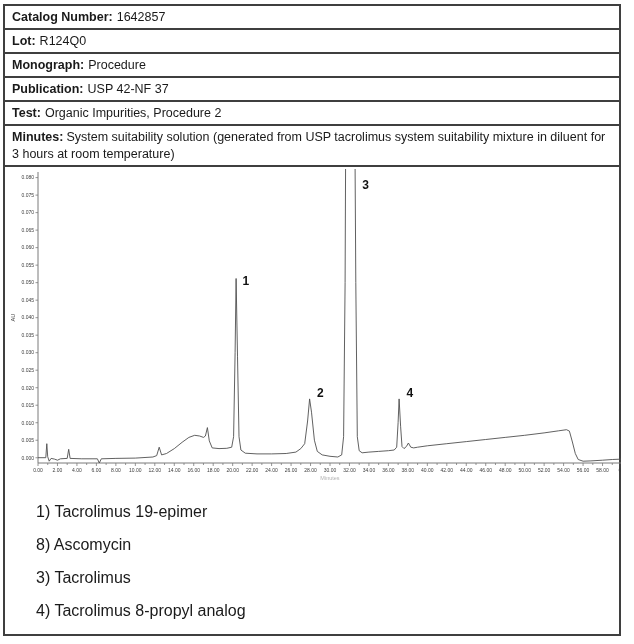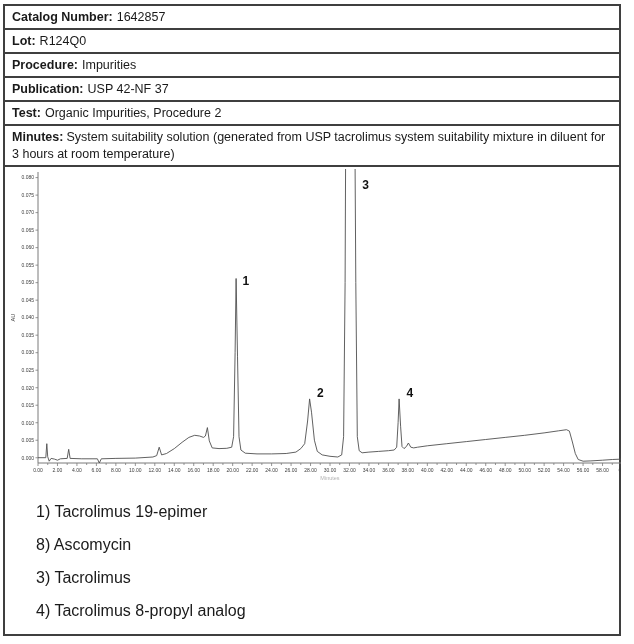--- a/index.html
+++ b/index.html
@@ -27,21 +27,21 @@
 
 <div class="doc-table">
 
   <div class="meta-row">
     <span class="lbl">Catalog Number:</span><span class="val">1642857</span>
   </div>
   <div class="meta-row">
     <span class="lbl">Lot:</span><span class="val">R124Q0</span>
   </div>
   <div class="meta-row">
-    <span class="lbl">Procedure:</span><span class="val">Impurities</span>
+    <span class="lbl">Monograph:</span><span class="val">Procedure</span>
   </div>
   <div class="meta-row">
     <span class="lbl">Publication:</span><span class="val">USP 42-NF 37</span>
   </div>
   <div class="meta-row">
     <span class="lbl">Test:</span><span class="val">Organic Impurities, Procedure 2</span>
   </div>
   <div class="meta-row wide">
     <span class="lbl">Minutes:</span><span class="val">System suitability solution (generated from USP tacrolimus system suitability mixture in diluent for 3 hours at room temperature)</span>
   </div>

